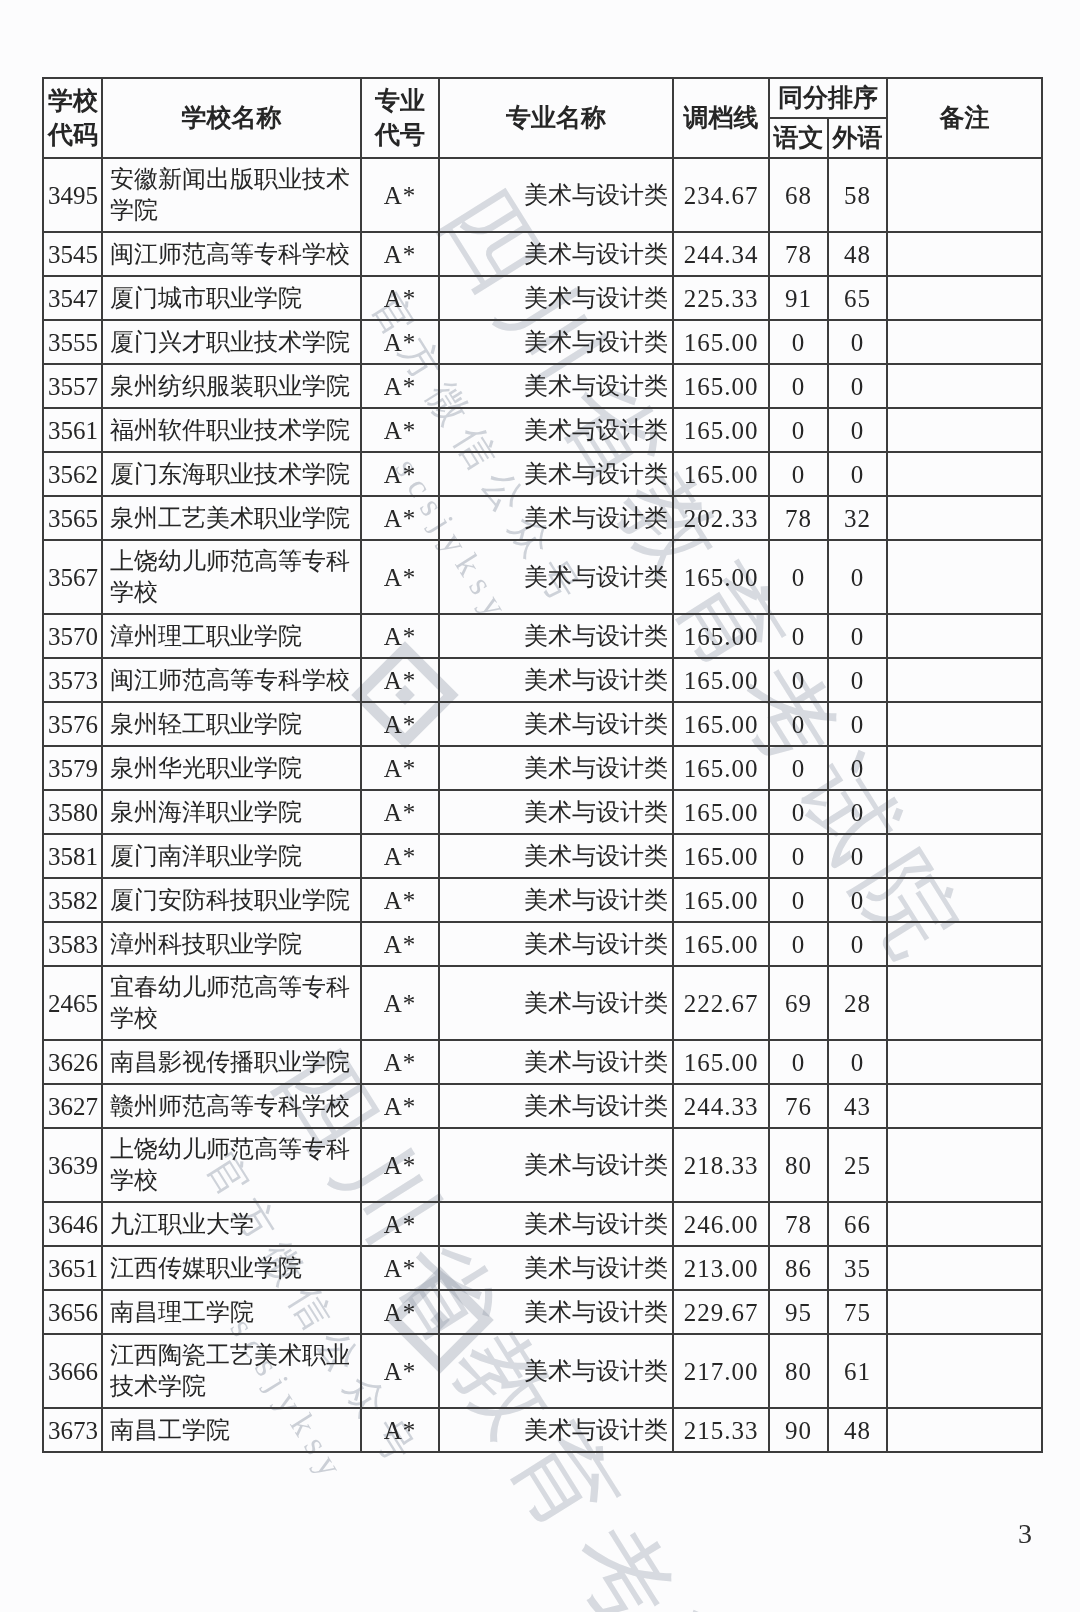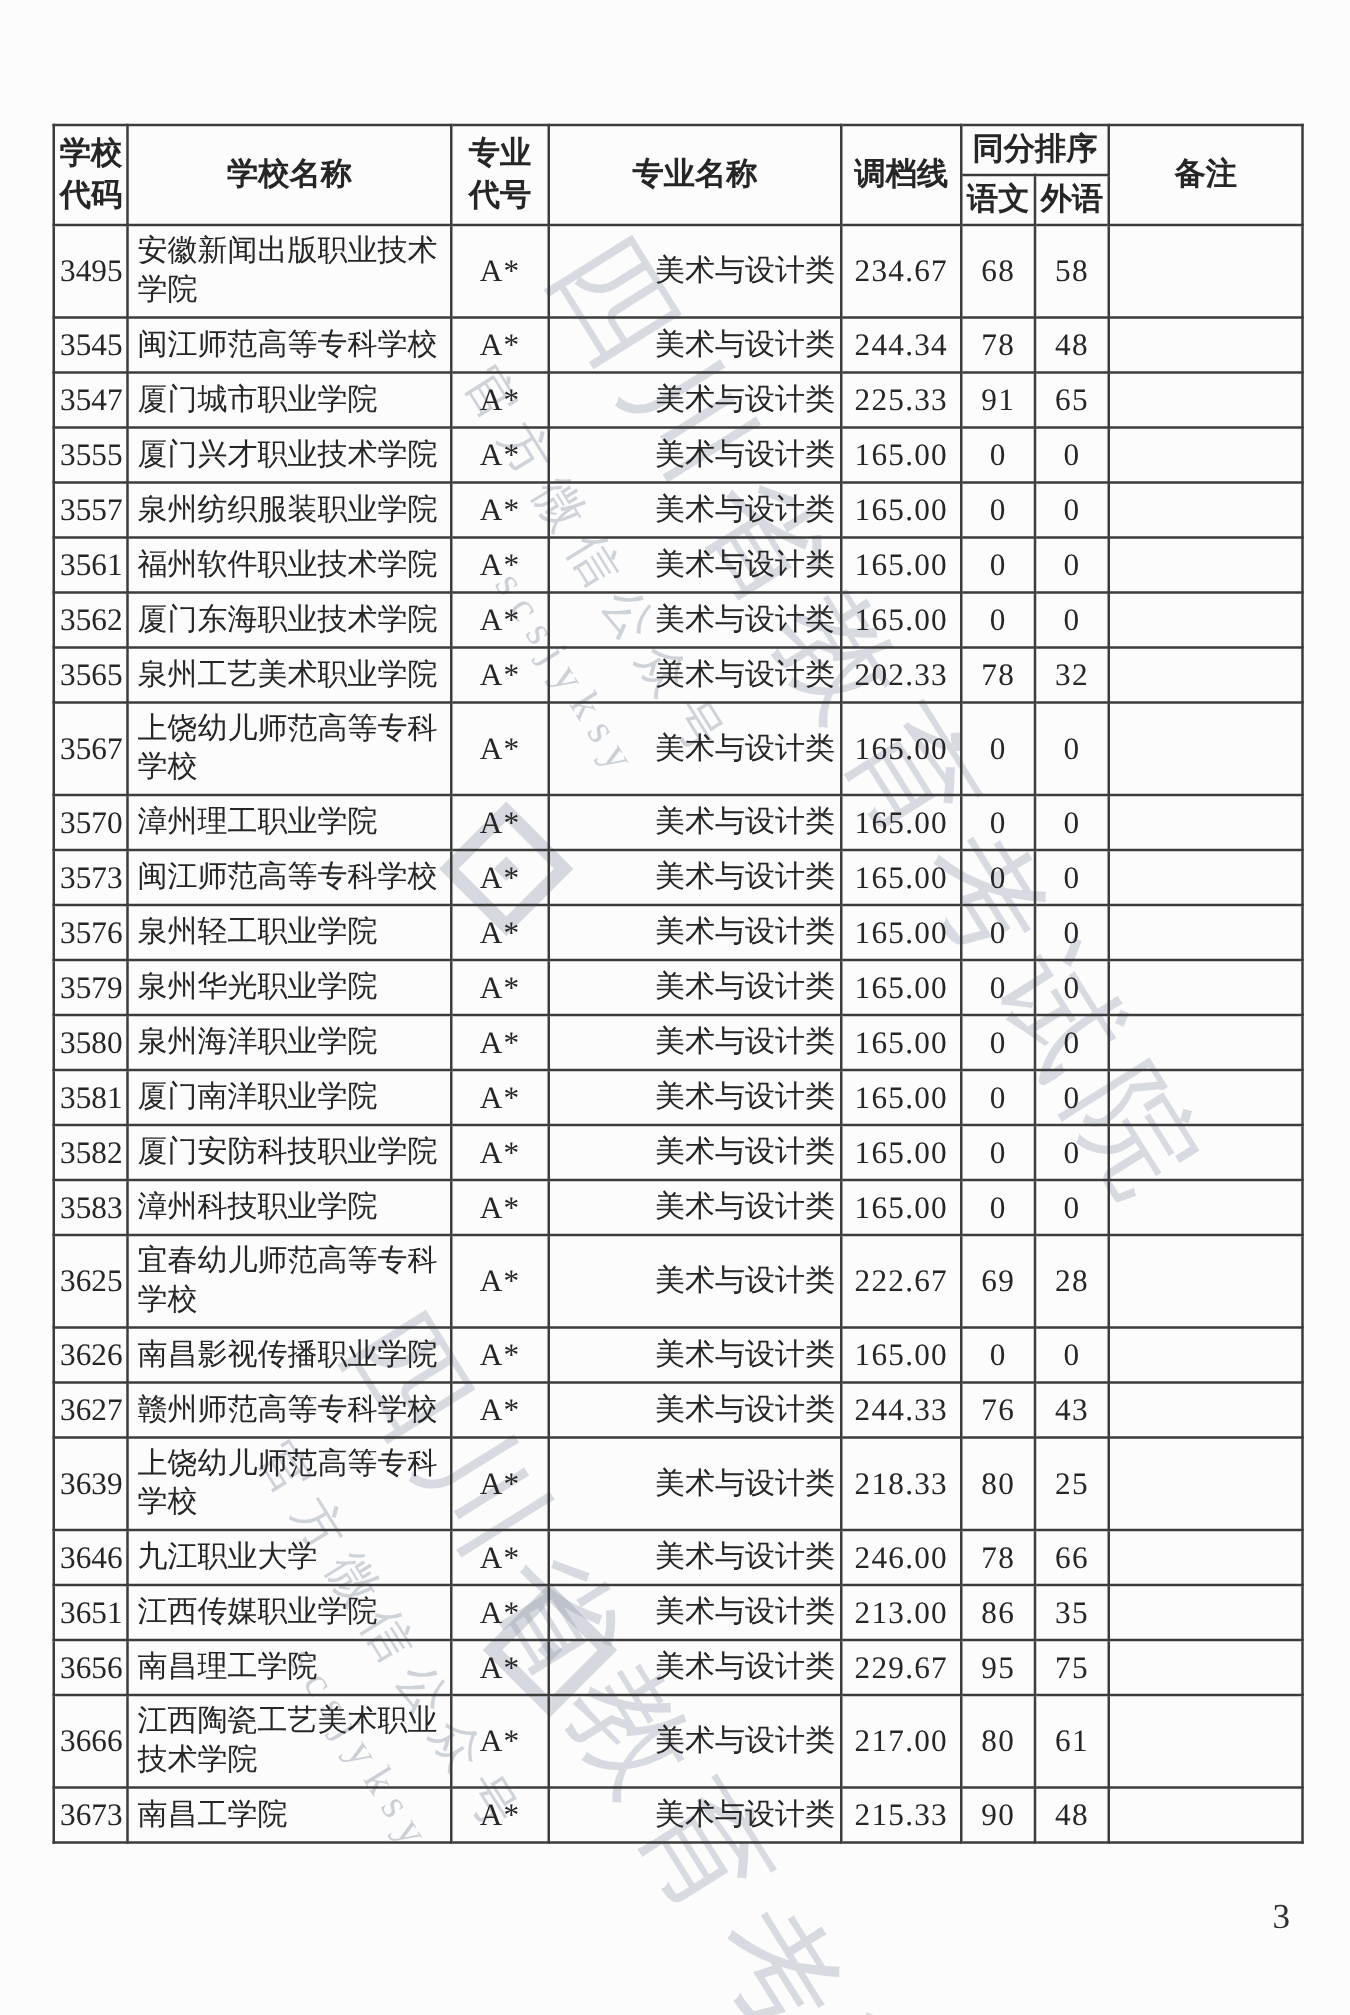--- a/index.html
+++ b/index.html
@@ -49,21 +49,21 @@
   .emblem::after {
     content:"";
     position:absolute; inset:20px;
     background:rgba(144,152,166,0.36);
   }
   .emblem-1 { left:367px; top:657px; }
   .emblem-2 { left:402px; top:1282px; }
 
   
   table.score {
-    position:absolute; left:42px; top:99px;
+    position:absolute; left:42px; top:77px;
     width:999px;
     border-collapse:collapse;
     table-layout:fixed;
   }
   .score th, .score td {
     border:2px solid #3c3c3c;
     overflow:hidden;
   }
   .score th {
     font-size:25px; font-weight:700;
@@ -302,21 +302,21 @@
           <td class="c-code">3583</td>
           <td class="c-name">漳州科技职业学院</td>
           <td class="c-num">A*</td>
           <td class="c-major">美术与设计类</td>
           <td class="c-num">165.00</td>
           <td class="c-num">0</td>
           <td class="c-num">0</td>
           <td class="c-remark"></td>
         </tr>
         <tr>
-          <td class="c-code">3625</td>
+          <td class="c-code">2465</td>
           <td class="c-name">宜春幼儿师范高等专科学校</td>
           <td class="c-num">A*</td>
           <td class="c-major">美术与设计类</td>
           <td class="c-num">222.67</td>
           <td class="c-num">69</td>
           <td class="c-num">28</td>
           <td class="c-remark"></td>
         </tr>
         <tr>
           <td class="c-code">3626</td>

